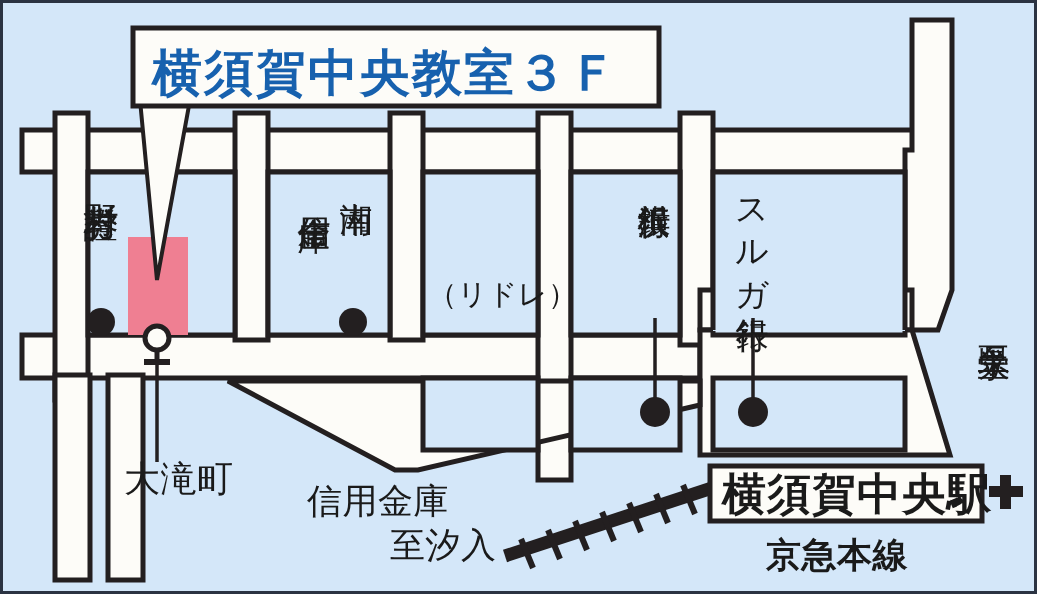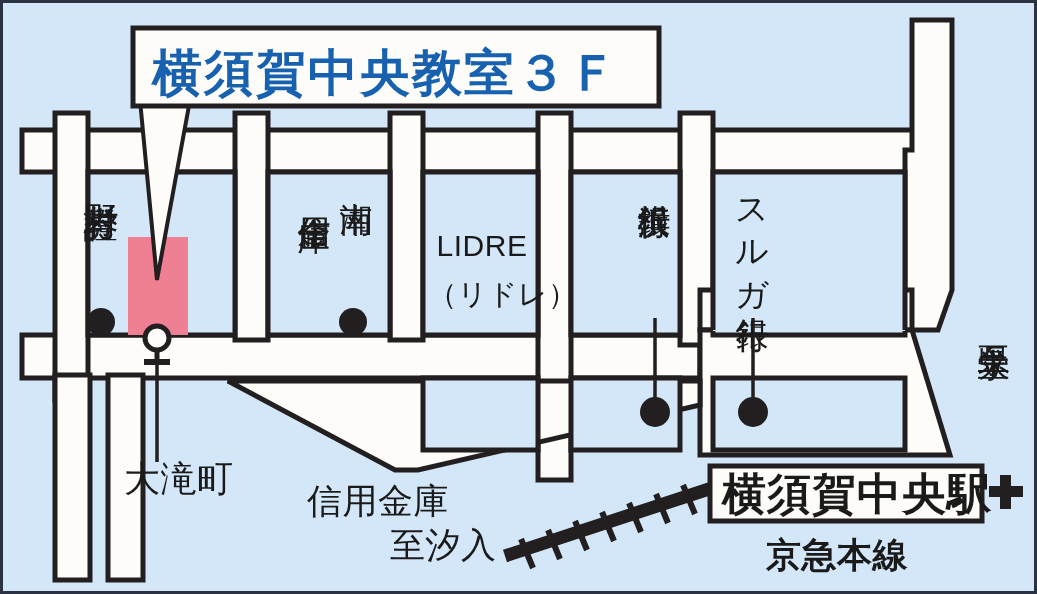--- a/index.html
+++ b/index.html
@@ -150,21 +150,20 @@
   </svg>
 
   <div class="callout-text" style="left:152px; top:40px; font-size:50px;">横須賀中央教室３Ｆ</div>
 
   <div class="lbl vert" style="left:84px; top:176px; font-size:35px;">野村證券</div>
 
   <div class="lbl vert" style="left:340px; top:176px; font-size:33px;">湘南</div>
 
   <div class="lbl vert" style="left:298px; top:190px; font-size:33px;">信用金庫</div>
 
-  <div class="lbl" style="left:434px; top:230px; font-size:30px; text-align:center; width:96px;">LIDRE</div>
   <div class="lbl" style="left:428px; top:263px; font-size:29px; text-align:center; width:108px;margin-top:16px;">（リドレ）</div>
 
   <div class="lbl vert" style="left:638px; top:178px; font-size:33px;">横浜銀行</div>
 
   <div class="lbl vert" style="left:736px; top:178px; font-size:33px;">スルガ銀行</div>
 
   <div class="lbl" style="left:124px; top:460px; font-size:36px;">大滝町</div>
 
   <div class="lbl" style="left:307px; top:483px; font-size:35px;">信用金庫</div>
 

